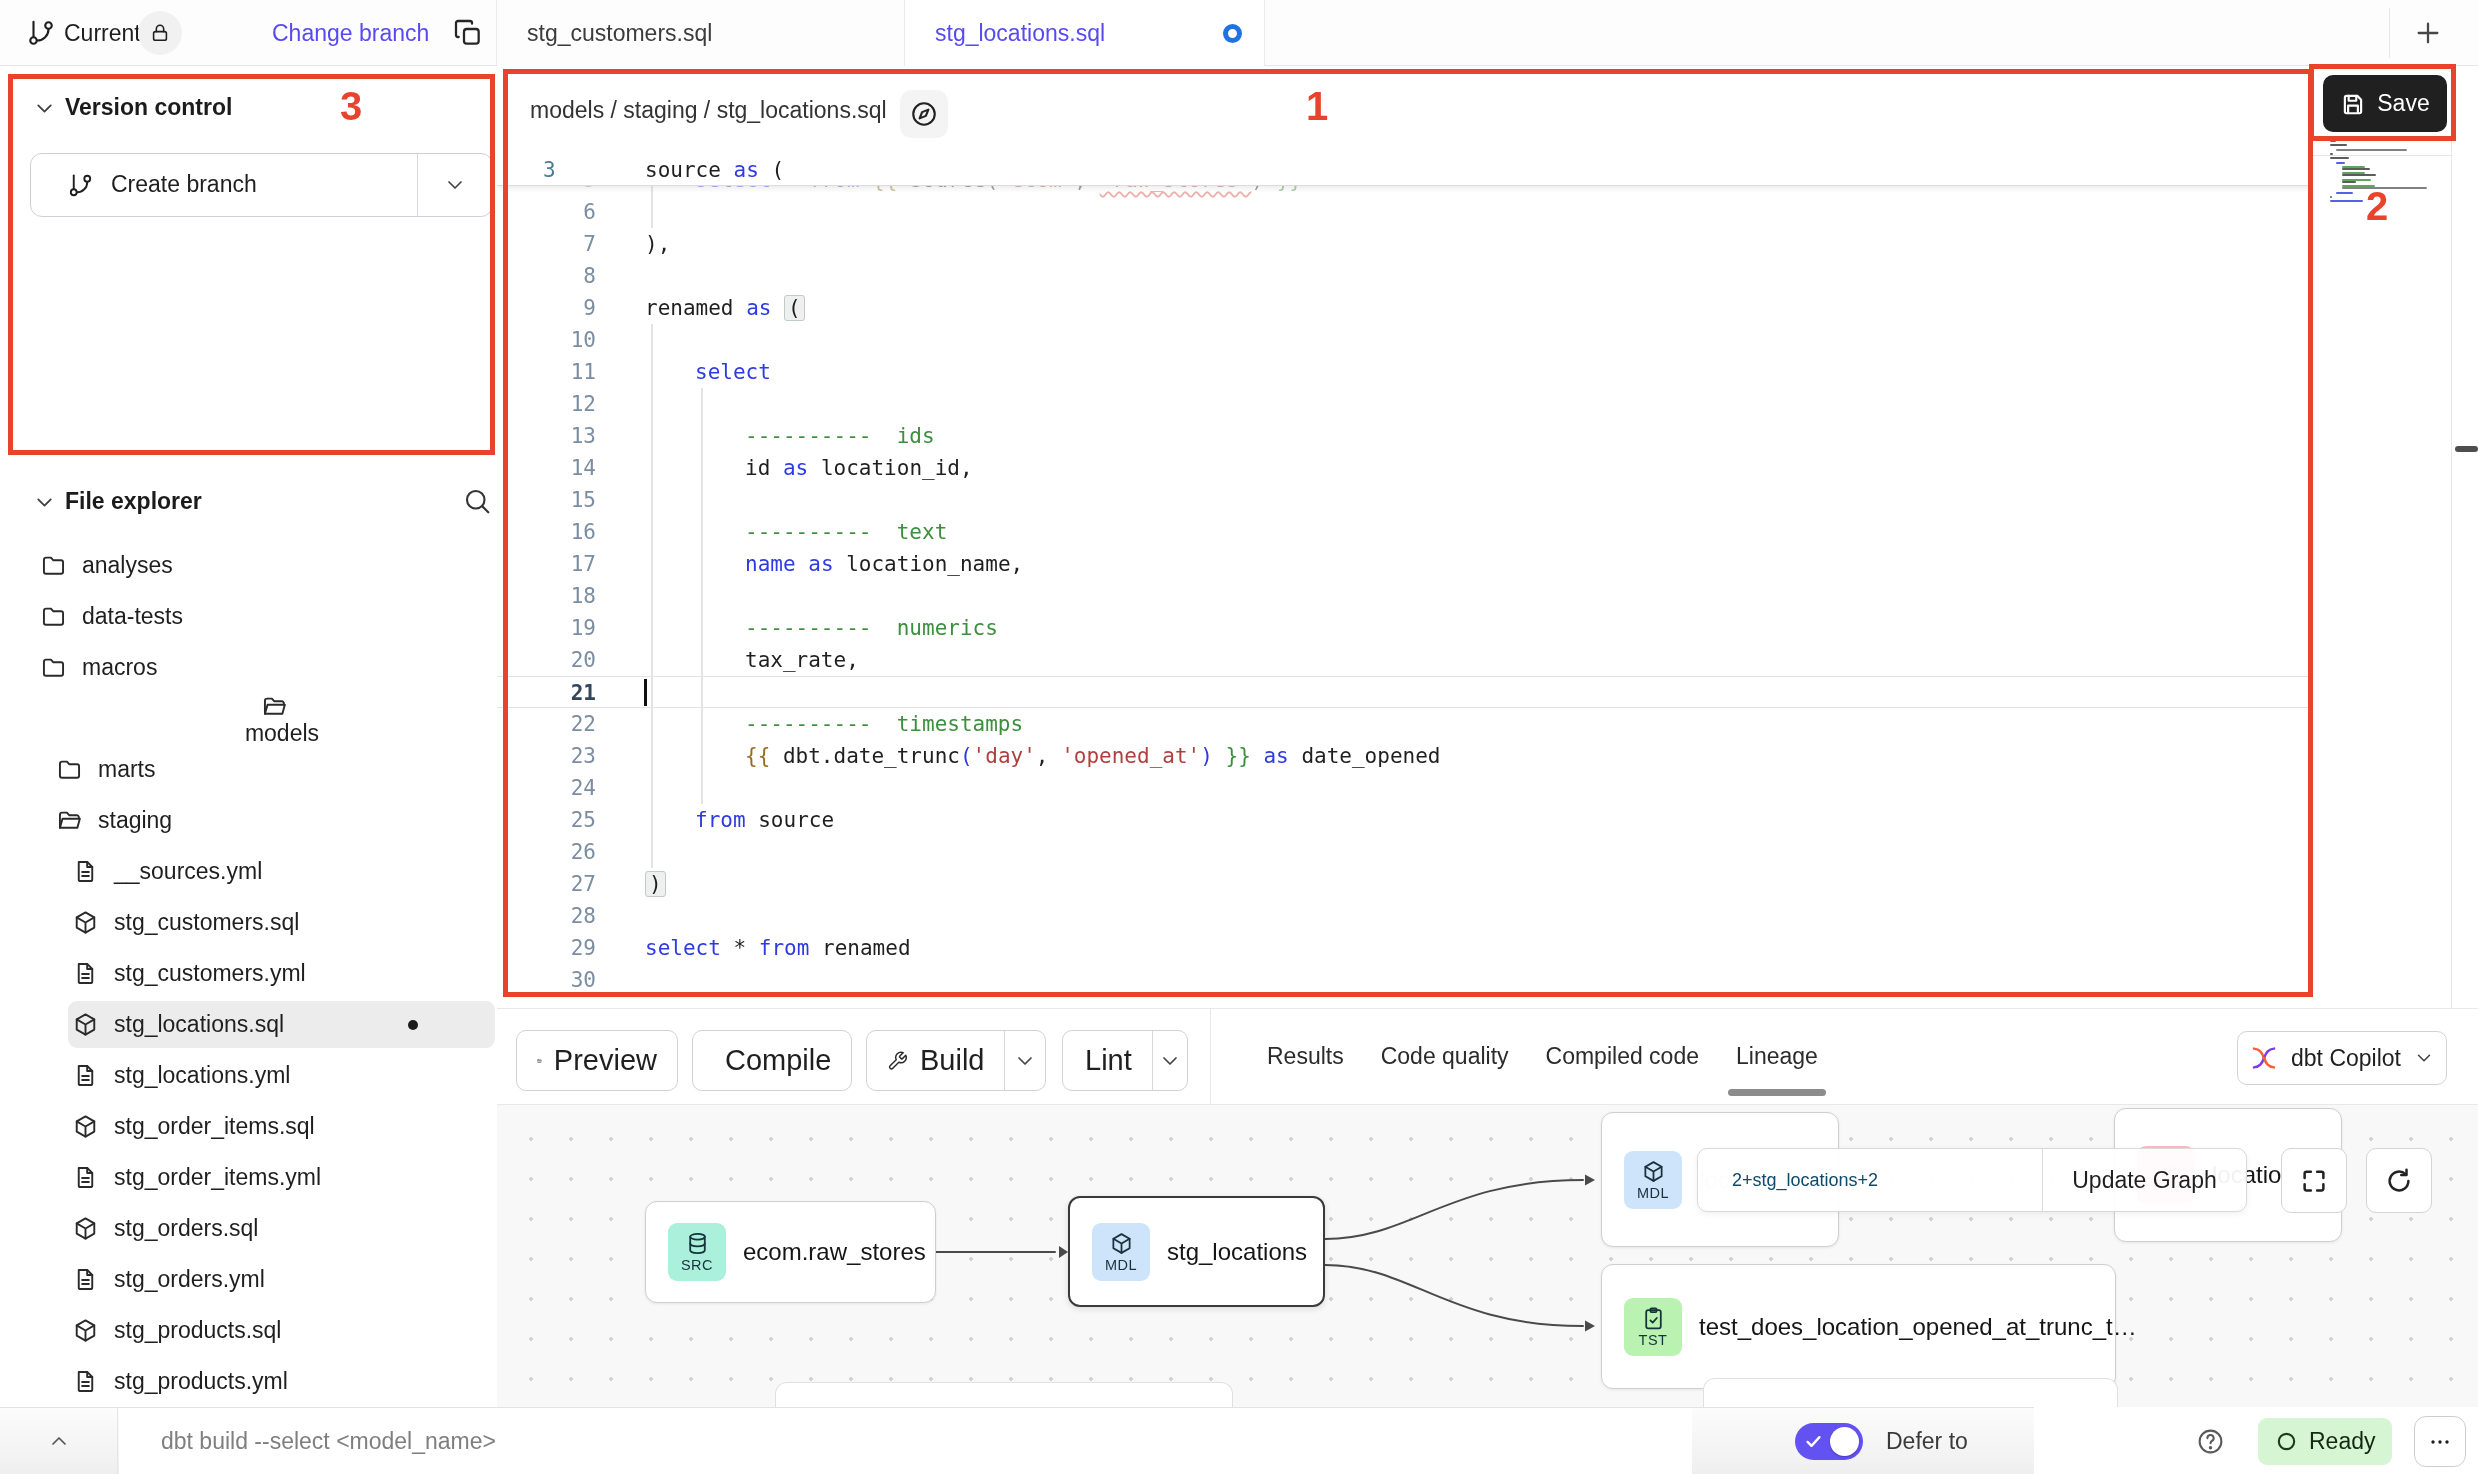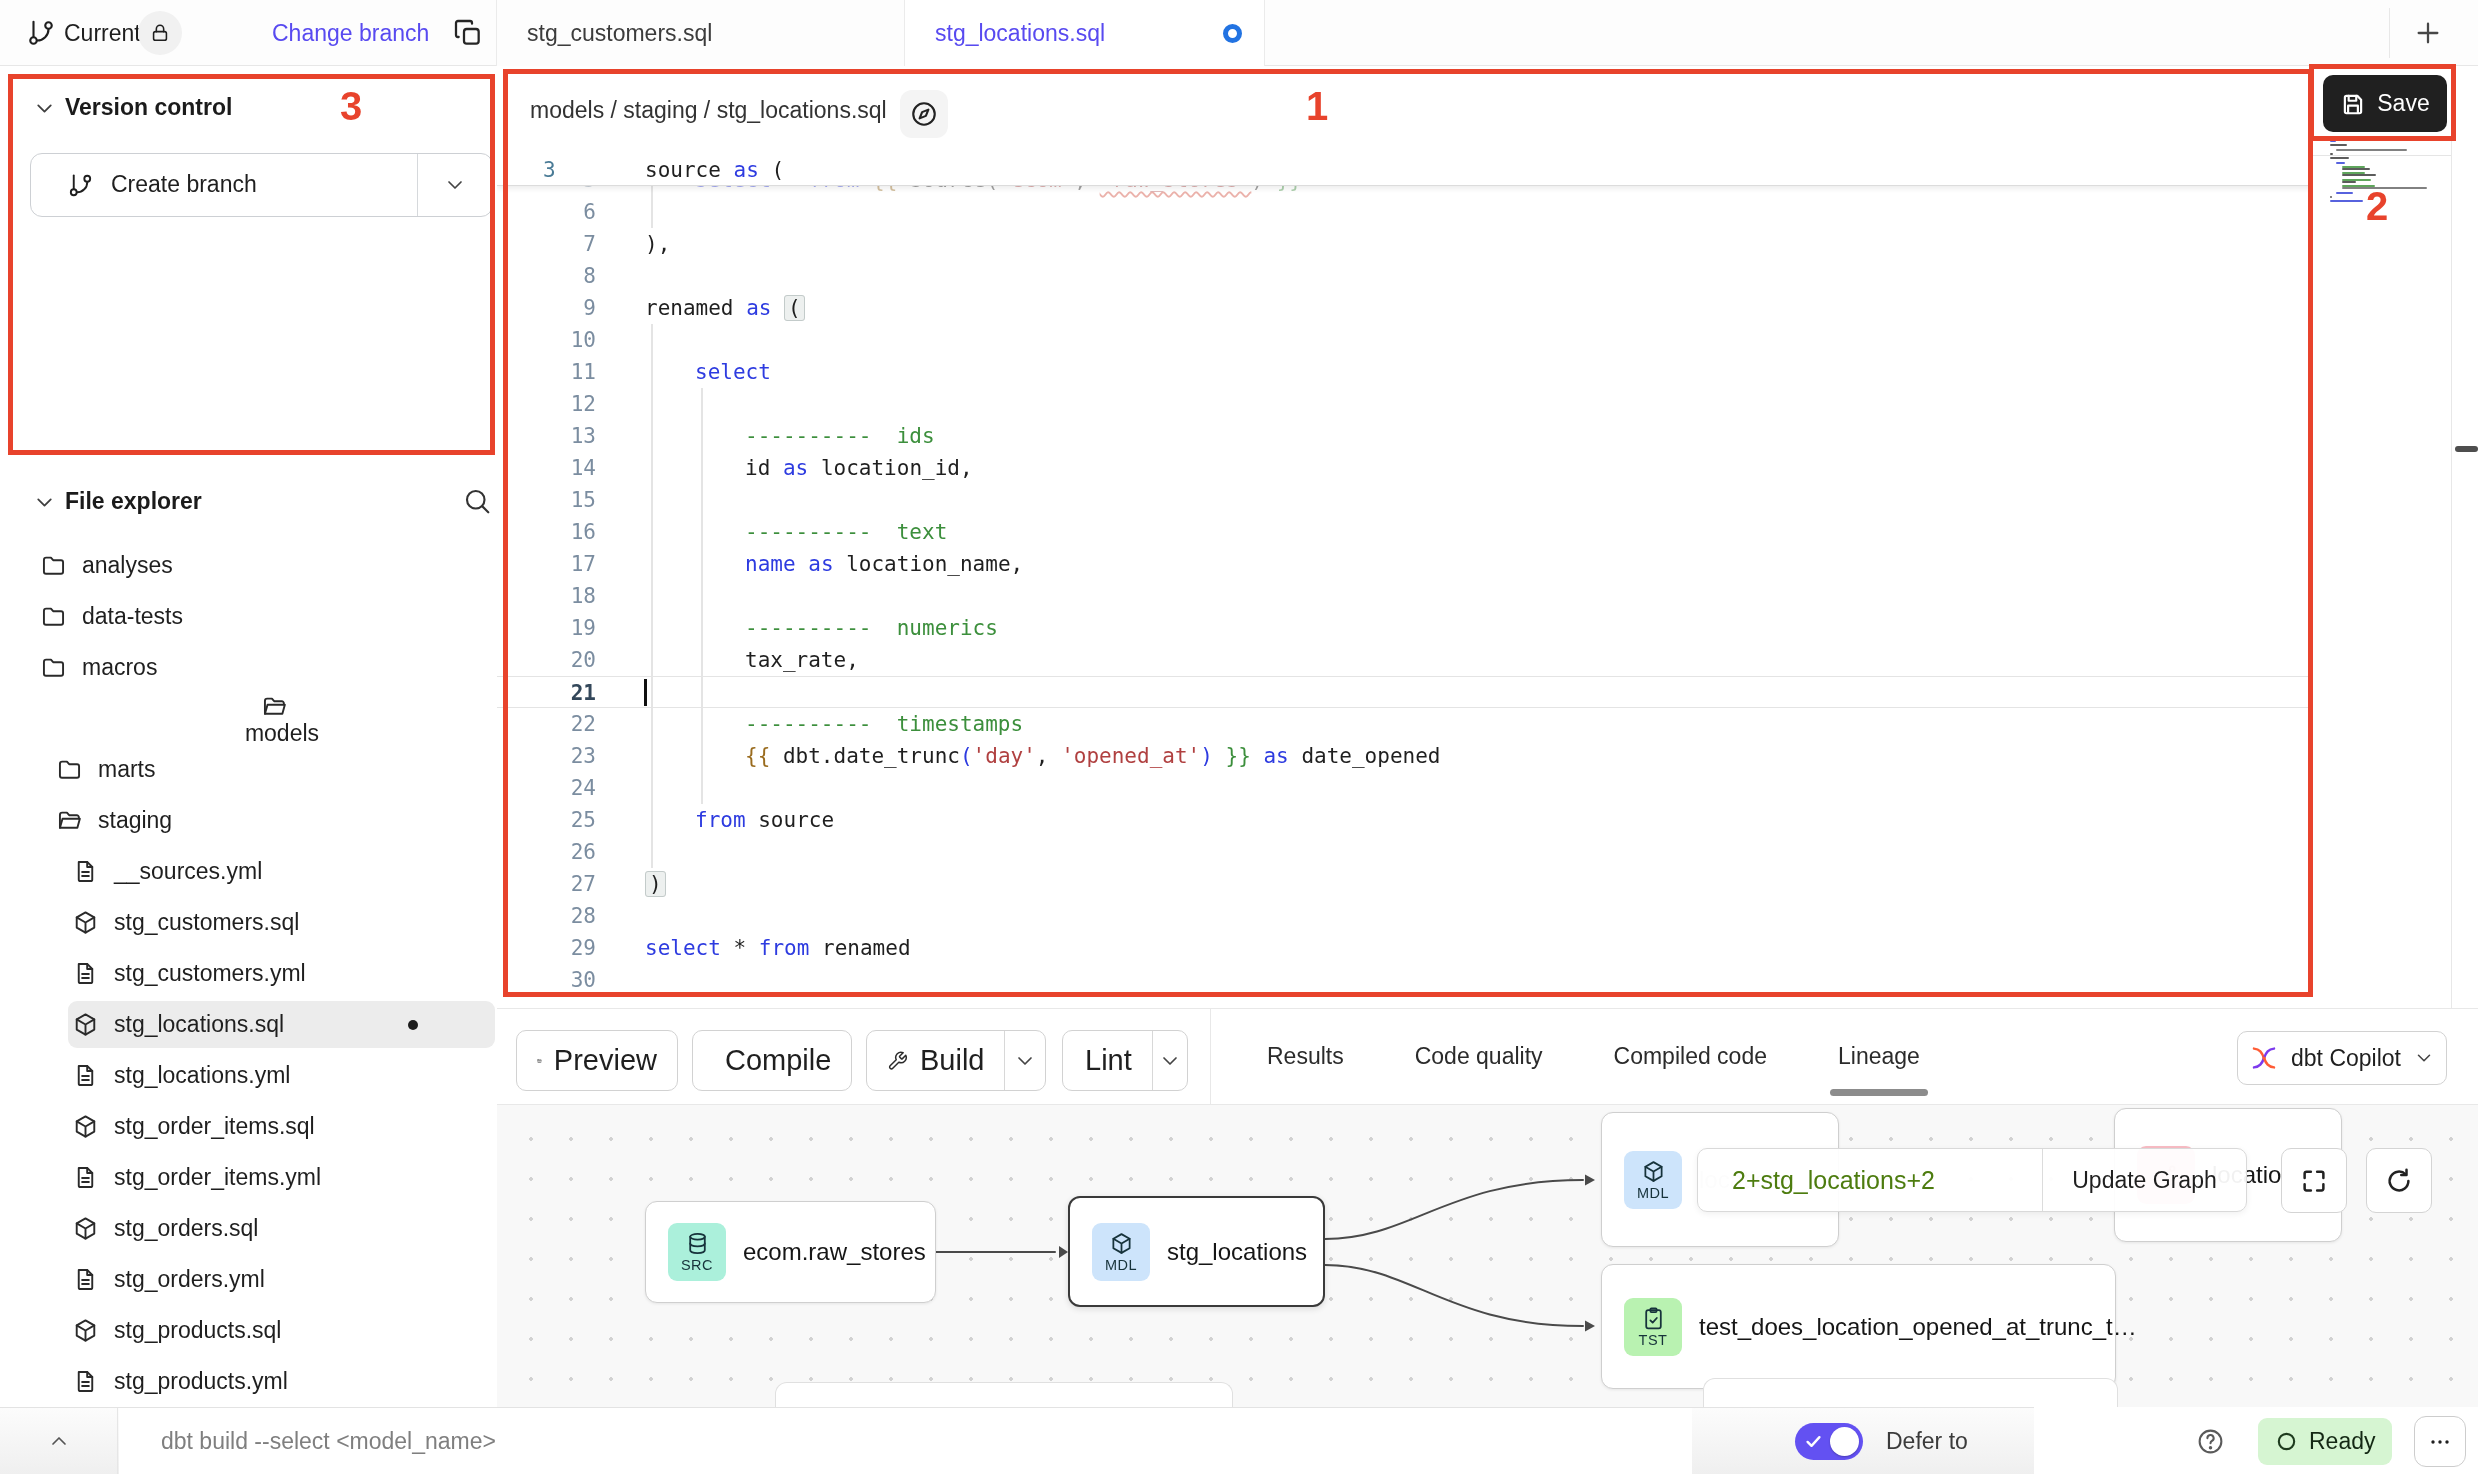--- a/index.html
+++ b/index.html
@@ -65,39 +65,39 @@
   .panel-handle { left:2455px; top:446px; width:23px; height:6px; background:#4e4e4e; border-radius:3px; }
 
   
   .toolbar { left:497px; top:1008px; width:1981px; height:97px; background:#fff; border-top:1px solid #e8e8e8; border-bottom:1px solid #e8e8e8; }
   .tbtn { position:absolute; top:21px; height:61px; border:1.5px solid #d2d2d2; border-radius:10px; background:#fff; display:flex; align-items:center; font-size:29px; color:#1f1f1f; cursor:pointer;text-align:center; }
   .tbtn .icon { width:26px; height:26px; margin:0 12px 0 20px; color:#2b2b2b; }
   .tbtn .blbl { margin-right:20px; }
   .tbtn .chev-zone { height:100%; border-left:1.5px solid #d8d8d8; display:flex; align-items:center; justify-content:center; }
   .tbtn .chev-zone .icon { margin:0; width:24px; height:24px; color:#444; }
   .tb-div { position:absolute; left:713px; top:0; bottom:0; width:1px; background:#e8e8e8; }
-  .ptabs { position:absolute; left:770px; top:0; height:95px; display:flex; gap:71px; align-items:center; }
+  .ptabs { position:absolute; left:770px; top:0; height:95px; display:flex; gap:37px; align-items:center; }
   .ptab { position:relative; font-size:23px; color:#2b2b2b; cursor:pointer; white-space:nowrap; }
   .ptab.active::after { content:''; position:absolute; left:-8px; right:-8px; bottom:-26px; height:7px; background:#8c8c8c; border-radius:4px; }
   .copilot-btn { position:absolute; left:1740px; top:22px; width:210px; height:54px; border:1.5px solid #d2d2d2; border-radius:10px; background:#fff; display:flex; align-items:center; justify-content:center; gap:12px; font-size:23px; color:#1f1f1f; cursor:pointer; }
   .copilot-btn .logo { width:30px; height:30px; }
   .copilot-btn .chv { width:22px; height:22px; color:#444; }
 
   
   .canvas { left:497px; top:1105px; width:1981px; height:302px; background-color:#f8f8f8;
             background-image:radial-gradient(circle, #d2d2d2 1.6px, transparent 1.9px);
             background-size:40px 40px; background-position:14px 14px; overflow:hidden; }
   .node { position:absolute; background:#fff; border:1.5px solid #cfcfcf; border-radius:12px; box-shadow:0 1px 3px rgba(0,0,0,0.08); display:flex; align-items:center; padding-left:22px; gap:17px; }
   .node.sel { border:2.5px solid #3a3a3a; box-shadow:0 2px 6px rgba(0,0,0,0.12); }
   .nicon { width:58px; height:58px; border-radius:9px; display:flex; flex-direction:column; align-items:center; justify-content:center; flex:0 0 auto; }
   .nicon .icon { width:25px; height:25px; color:#17333b; }
   .nicon .bdg { font-size:14.5px; font-weight:500; color:#17333b; margin-top:1px; letter-spacing:0.5px; }
   .ntitle { font-size:24px; color:#161616; white-space:nowrap; }
   .sel-panel { position:absolute; left:1200px; top:43px; width:550px; height:64px; background:rgba(255,255,255,0.94); border:1.5px solid #d9d9d9; border-radius:10px; box-shadow:0 2px 6px rgba(0,0,0,0.06); z-index:6; display:flex; }
-  .sel-input { flex:0 0 345px; display:flex; align-items:center; padding-left:34px; font-size:25px; color:#4d7c0f; border-right:1.5px solid #dcdcdc; }
+  .sel-input { flex:0 0 345px; display:flex; align-items:center; padding-left:34px; font-size:18px; color:#0c4a6e; border-right:1.5px solid #dcdcdc; }
   .sel-btn { flex:1; display:flex; align-items:center; justify-content:center; font-size:23px; font-weight:500; color:#1f1f1f; cursor:pointer; }
   .gbtn { position:absolute; top:43px; width:66px; height:65px; background:#fff; border:1.5px solid #d4d4d4; border-radius:10px; z-index:7; padding:17px; color:#222; cursor:pointer; }
   .cutcard { position:absolute; background:#fff; border:1px solid #e0e0e0; border-bottom:none; border-radius:12px 12px 0 0; }
 
   
   .statusbar { left:0; top:1407px; width:2034px; height:67px; background:linear-gradient(#fcfcfc,#efefef); border-top:1px solid #e3e3e3; }
   .sb-left { position:absolute; left:0; top:0; width:118px; height:100%; border-right:1px solid #e6e6e6; display:flex; align-items:center; justify-content:center; color:#555; cursor:pointer; }
   .sb-left .icon { width:24px; height:24px; }
   .sb-input { position:absolute; left:119px; top:0; width:1573px; height:100%; background:#fff; display:flex; align-items:center; padding-left:42px; font-size:23px; color:#7f7f7f; }
   .toggle { position:absolute; left:1795px; top:15px; width:68px; height:37px; background:#6351f2; border-radius:19px; cursor:pointer; }

